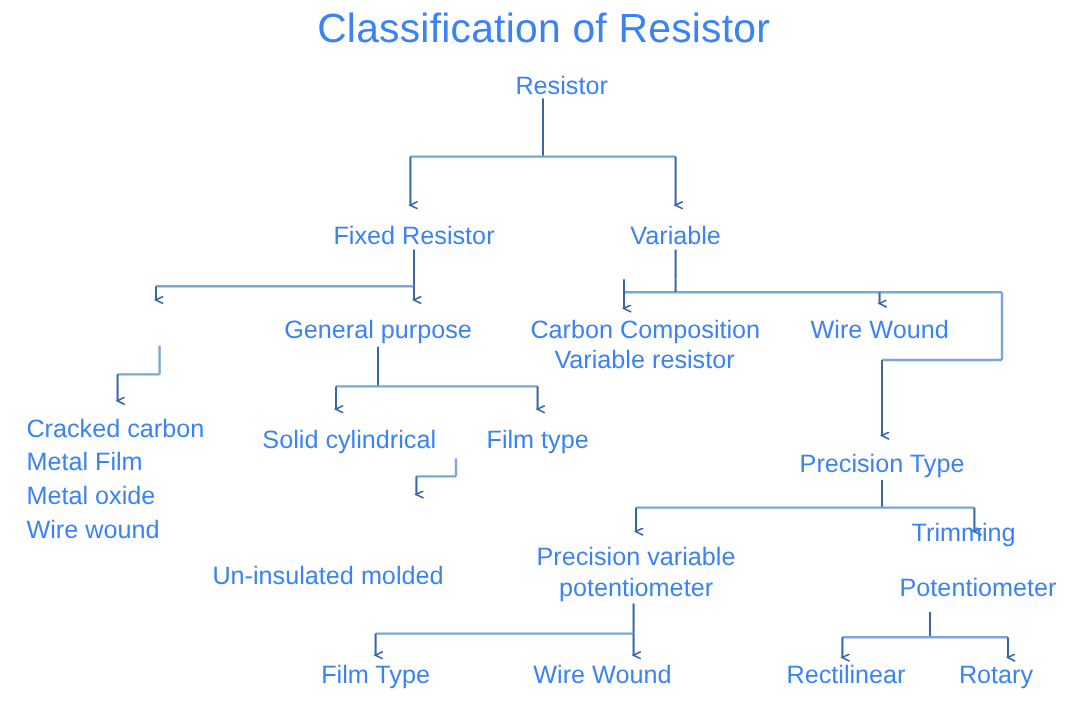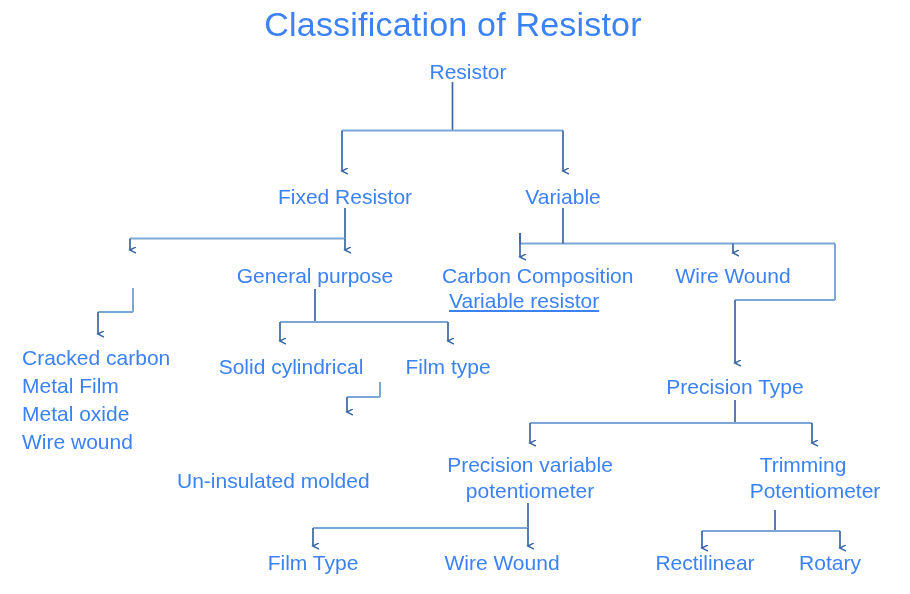--- a/index.html
+++ b/index.html
@@ -128,41 +128,41 @@
   <div class="node lvl c" style="left:468px; top:59px;">Resistor</div>
 
   <div class="node lvl c" style="left:345px; top:184px;">Fixed Resistor</div>
 
   <div class="node lvl c" style="left:563px; top:184px;">Variable</div>
 
 
   <div class="node lvl c" style="left:315px; top:263px;">General purpose</div>
 
   <div class="node lvl l" style="left:442px; top:263px;">Carbon Composition</div>
-  <div class="node lvl l" style="left:449px; top:288px;text-decoration:underline;">Variable resistor</div>
+  <div class="node lvl l" style="left:462px; top:288px;">Variable resistor</div>
 
   <div class="node lvl c" style="left:733px; top:263px;">Wire Wound</div>
 
   <div class="node leaf l" style="left:22px; top:345px;">Cracked carbon</div>
   <div class="node leaf l" style="left:22px; top:373px;">Metal Film</div>
   <div class="node leaf l" style="left:22px; top:401px;">Metal oxide</div>
   <div class="node leaf l" style="left:22px; top:429px;">Wire wound</div>
 
   <div class="node lvl c" style="left:291px; top:354px;">Solid cylindrical</div>
 
   <div class="node lvl c" style="left:448px; top:354px;">Film type</div>
 
   <div class="node leaf l" style="left:177px; top:420px;margin-top:48px;">Un-insulated molded</div>
 
   <div class="node lvl c" style="left:735px; top:374px;">Precision Type</div>
 
   <div class="node lvl c" style="left:530px; top:452px;">Precision variable</div>
   <div class="node lvl c" style="left:530px; top:478px;">potentiometer</div>
 
-  <div class="node lvl c" style="left:803px; top:452px;">Trimming</div>
+  <div class="node lvl c" style="left:803px; top:432px;">Trimming</div>
   <div class="node lvl c" style="left:815px; top:478px;">Potentiometer</div>
 
   <div class="node lvl c" style="left:313px; top:550px;">Film Type</div>
 
   <div class="node lvl c" style="left:502px; top:550px;">Wire Wound</div>
 
   <div class="node lvl c" style="left:705px; top:550px;">Rectilinear</div>
 
   <div class="node lvl c" style="left:830px; top:550px;">Rotary</div>
 

